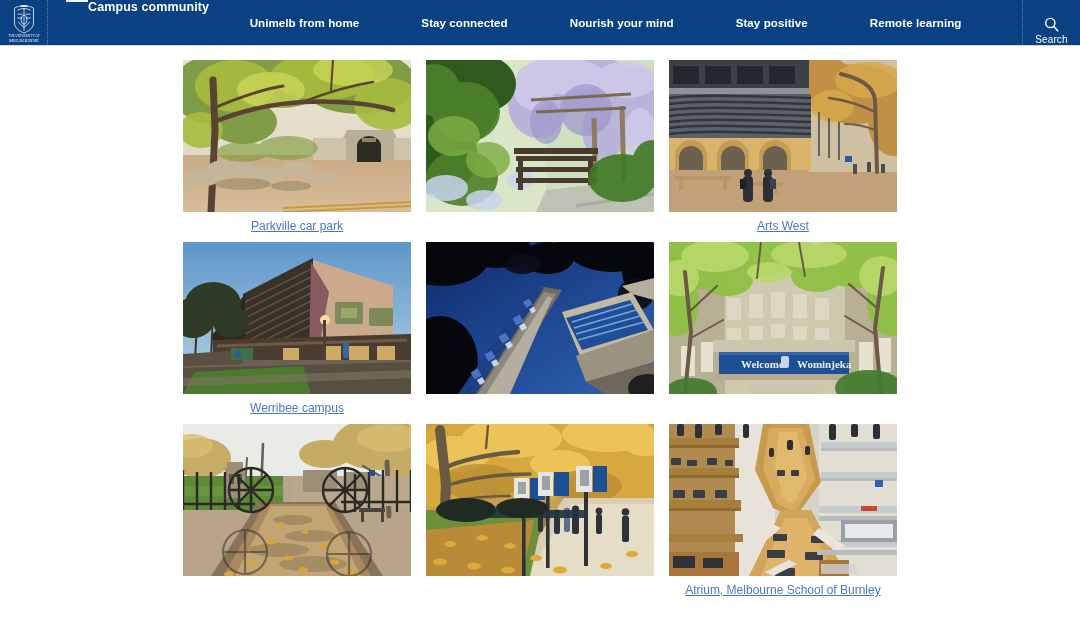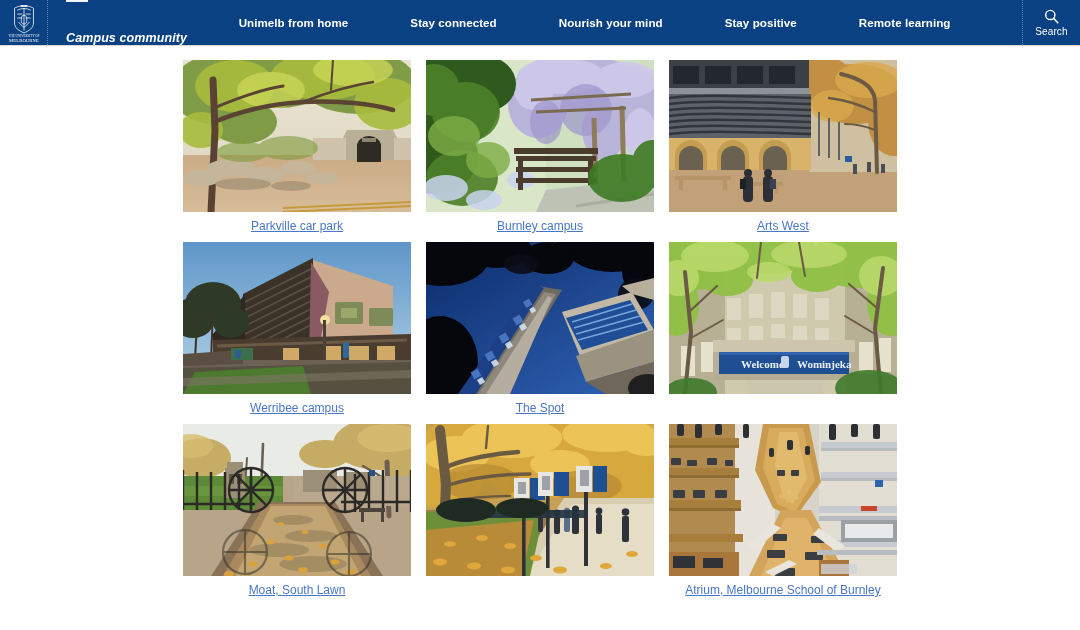--- a/index.html
+++ b/index.html
@@ -21,24 +21,23 @@
   }
   .brand-block {
     width: 48px;
     display: flex; align-items: center; justify-content: center;
     border-right: 1px dotted rgba(255,255,255,0.35);
     flex: 0 0 48px;
   }
   .crest { width: 34px; height: 40px; display:block; }
 
   .section-block {
-    display: flex; flex-direction: column; justify-content: space-between;
+    display: flex; justify-content: space-between;
     padding-left: 18px;
     flex: 0 0 auto;
-    font-style: italic;
   }
   .section-rule {
     width: 22px; height: 2px; background: #ffffff;
     margin-bottom: 5px; opacity: .95;
   }
   .section-title {
     color: #ffffff; font-size: 12.5px; font-weight: bold;
     letter-spacing: .1px; white-space: nowrap;
   }
 
@@ -50,21 +49,21 @@
   }
   .nav-item {
     color: #ffffff; font-size: 11.6px; font-weight: bold;
     white-space: nowrap; text-decoration: none; cursor: pointer;
     letter-spacing: .05px;
   }
 
   .search-block {
     width: 58px; flex: 0 0 58px;
     display: flex; flex-direction: column;
-    align-items: center; justify-content: center;
+    align-items: center; justify-content: flex-end;
     border-left: 1px dotted rgba(255,255,255,0.35);
     cursor: pointer; gap: 1px;
   }
   .search-glyph { width: 17px; height: 17px; display:block; }
   .search-label { color:#ffffff; font-size: 10px; letter-spacing:.1px; }
 
   
   .gallery {
     padding: 14px 0 0 0;
     display: flex; flex-direction: column;
@@ -270,23 +269,20 @@
             <rect x="88" y="88" width="84" height="6"></rect>
           </g>
           <path d="M120 130 L228 118 L228 152 L110 152 Z" fill="#bdc2b5"></path>
           <path d="M150 146 L228 134" stroke="#a9aea1" stroke-width="3" fill="none"></path>
           <g fill="#3e7a24" opacity=".9">
             <ellipse cx="196" cy="118" rx="34" ry="24"></ellipse>
             <ellipse cx="226" cy="104" rx="20" ry="24"></ellipse>
           </g>
         </svg>
       </a>
-      <div class="caption">
-        <a>Burnley campus</a>
-      </div>
     </div>
 
     <div class="tile">
       <a class="thumb">
         <svg viewBox="0 0 228 152" preserveAspectRatio="none">
           <rect width="228" height="152" fill="#d8c9a8"></rect>
           <rect y="108" width="228" height="44" fill="#c2a179"></rect>
           <rect x="140" y="0" width="88" height="112" fill="#cfc0a2"></rect>
           <g fill="#c08b3c" opacity=".9">
             <ellipse cx="186" cy="34" rx="48" ry="30"></ellipse>
@@ -488,23 +484,20 @@
               <path d="M152 98 L218 80"></path>
           </g>
           <path d="M150 114 L228 88 L228 120 L160 140 Z" fill="#9b9280"></path>
           <path d="M160 140 L228 120 L228 152 L180 152 Z" fill="#6f6759"></path>
           <path d="M196 44 L228 36 L228 58 L206 52 Z" fill="#b8ae9c"></path>
           <g fill="#05070d" opacity=".75">
             <ellipse cx="222" cy="146" rx="20" ry="14"></ellipse>
           </g>
         </svg>
       </a>
-      <div class="caption">
-        <a>The Spot</a>
-      </div>
     </div>
 
     <div class="tile">
       <a class="thumb">
         <svg viewBox="0 0 228 152" preserveAspectRatio="none">
           <rect width="228" height="152" fill="#e6ecdb"></rect>
           <rect x="50" y="20" width="130" height="132" fill="#cfc9ae"></rect>
           <g fill="#b8b094">
             <rect x="0" y="0" width="56" height="152"></rect>
             <rect x="176" y="0" width="52" height="152"></rect>
@@ -651,23 +644,20 @@
             <path d="M166 108 L166 152 M144 130 L188 130"></path>
           </g>
           <g fill="#4a443c">
             <rect x="176" y="84" width="26" height="4"></rect>
             <rect x="178" y="88" width="3" height="10"></rect>
             <rect x="198" y="88" width="3" height="10"></rect>
           </g>
           <rect x="186" y="46" width="6" height="6" fill="#2a4f86"></rect>
         </svg>
       </a>
-      <div class="caption">
-        <a>Moat, South Lawn</a>
-      </div>
     </div>
 
     <div class="tile">
       <a class="thumb">
         <svg viewBox="0 0 228 152" preserveAspectRatio="none">
           <rect width="228" height="152" fill="#c6a055"></rect>
           <rect y="86" width="228" height="66" fill="#9a7f4c"></rect>
           <g fill="#d8a93c" opacity=".95">
             <ellipse cx="60" cy="24" rx="70" ry="34"></ellipse>
             <ellipse cx="150" cy="16" rx="64" ry="30"></ellipse>

